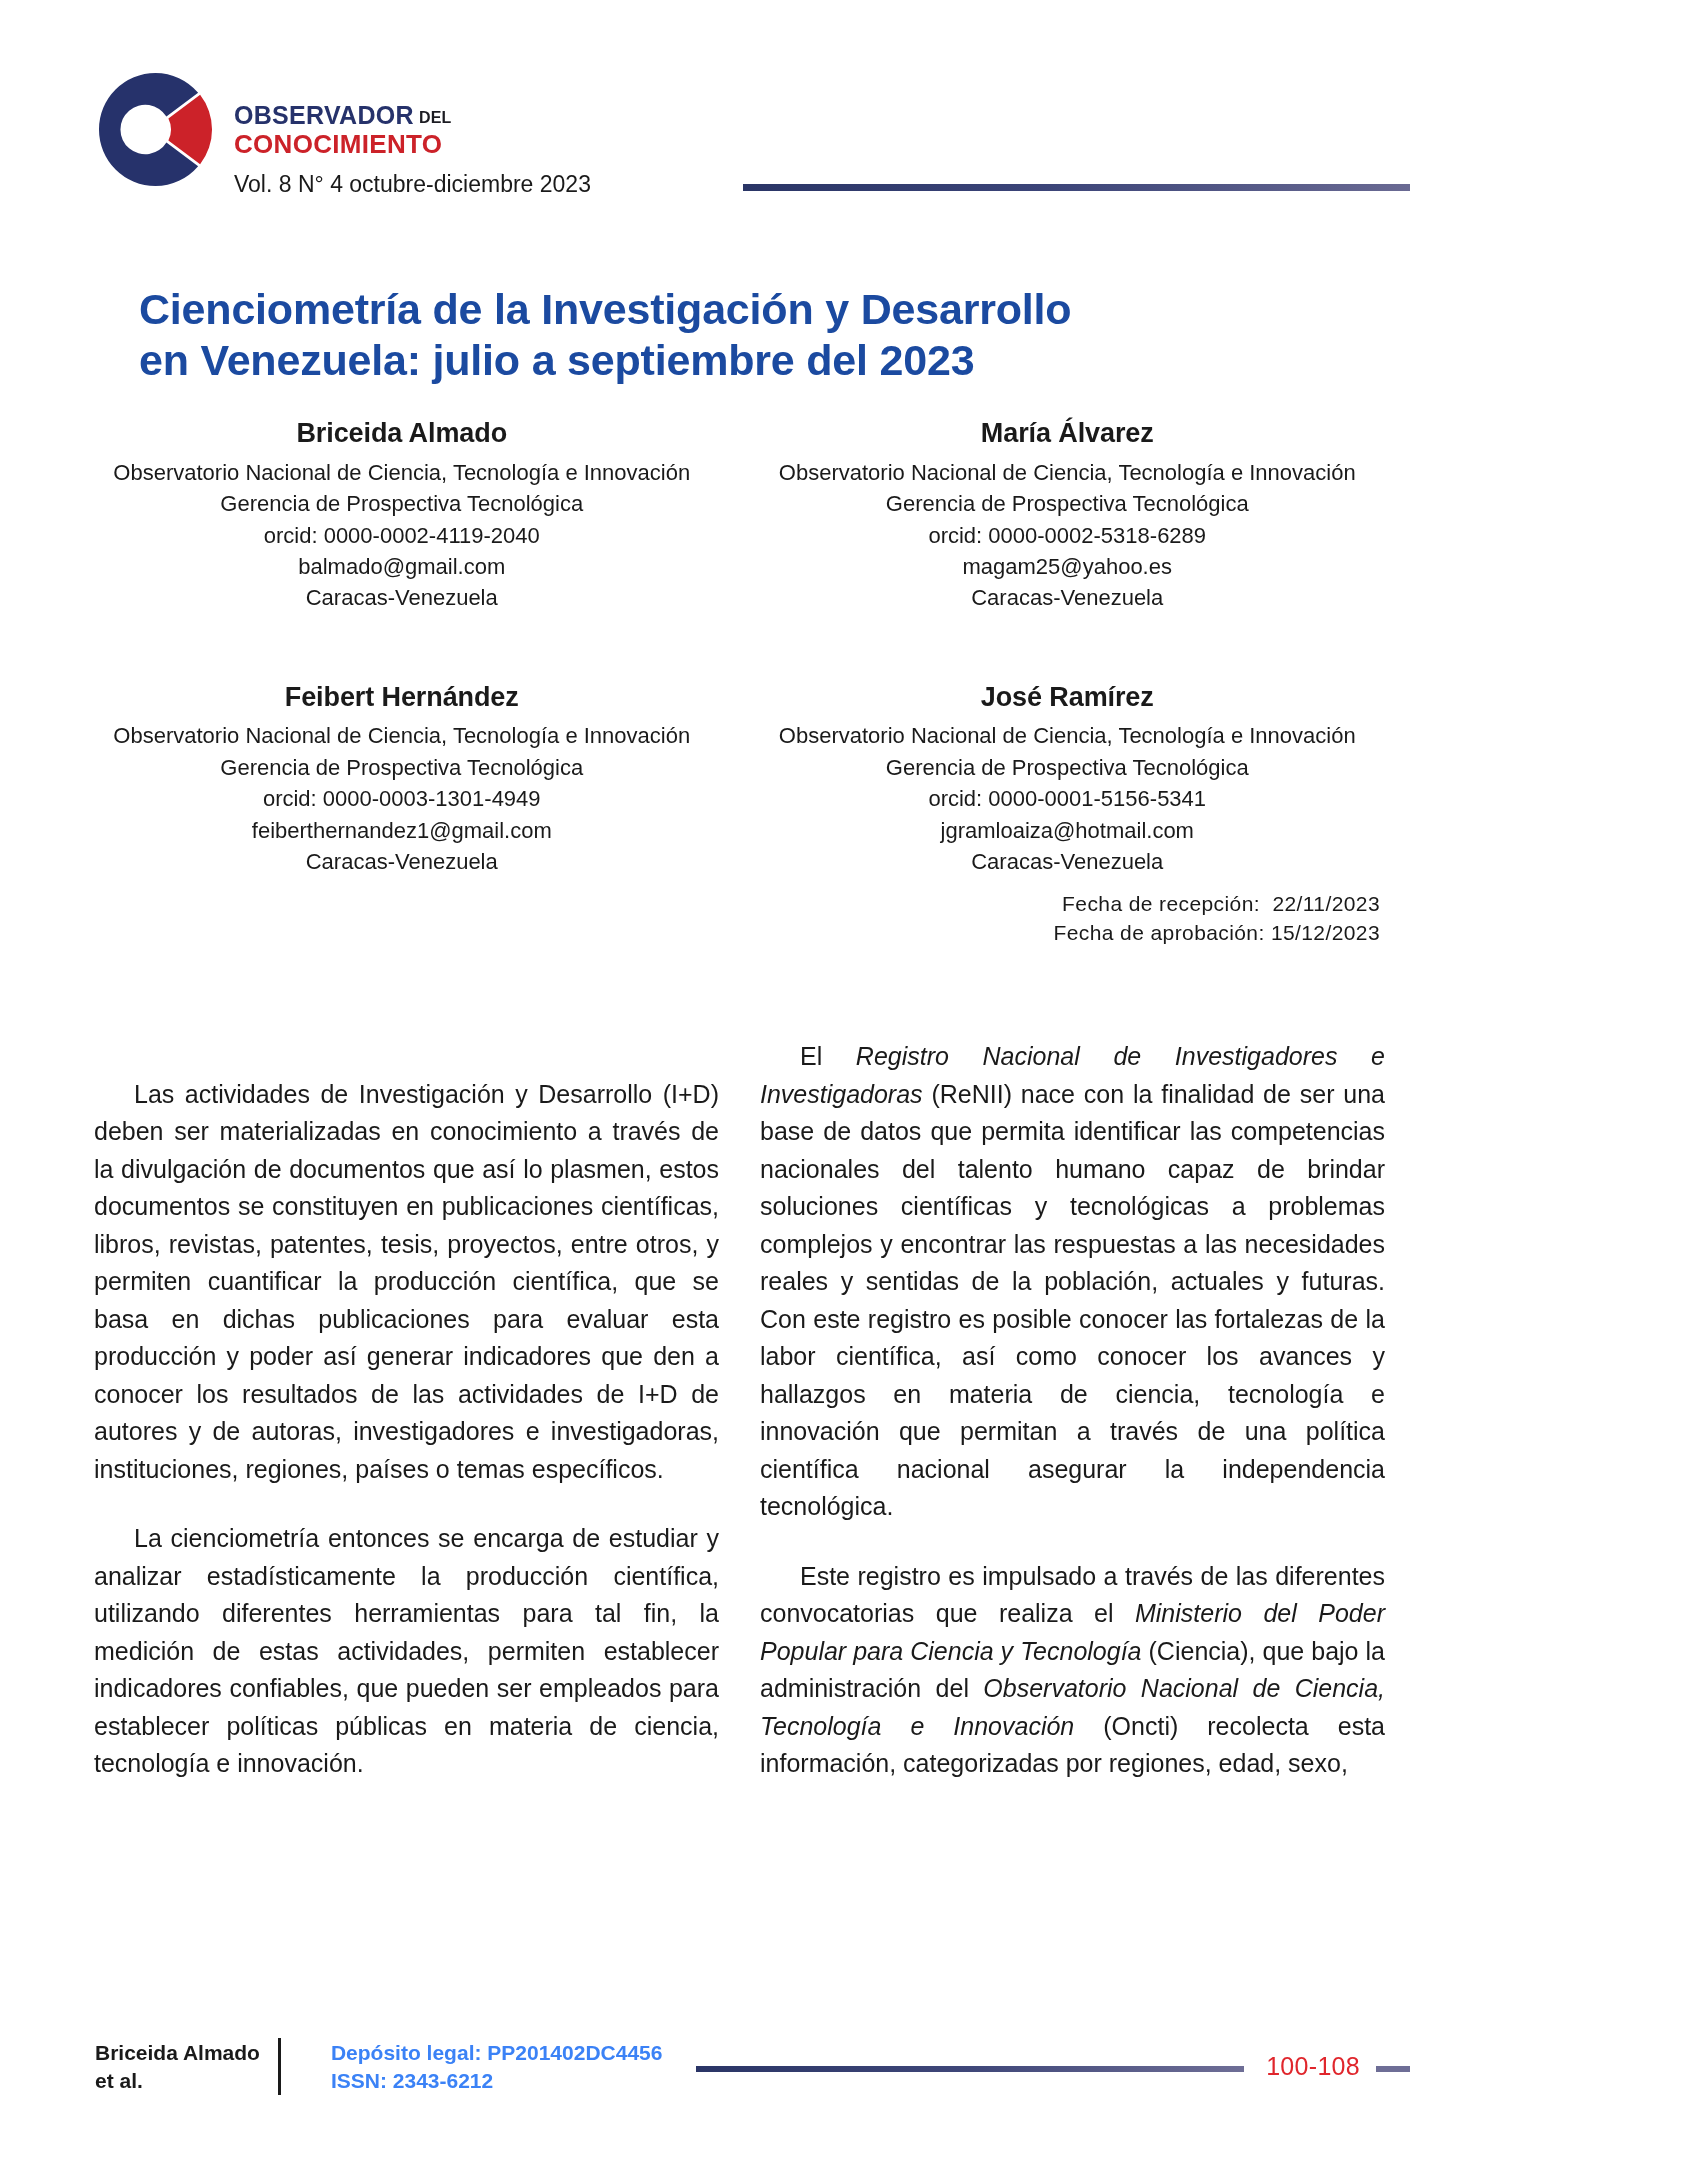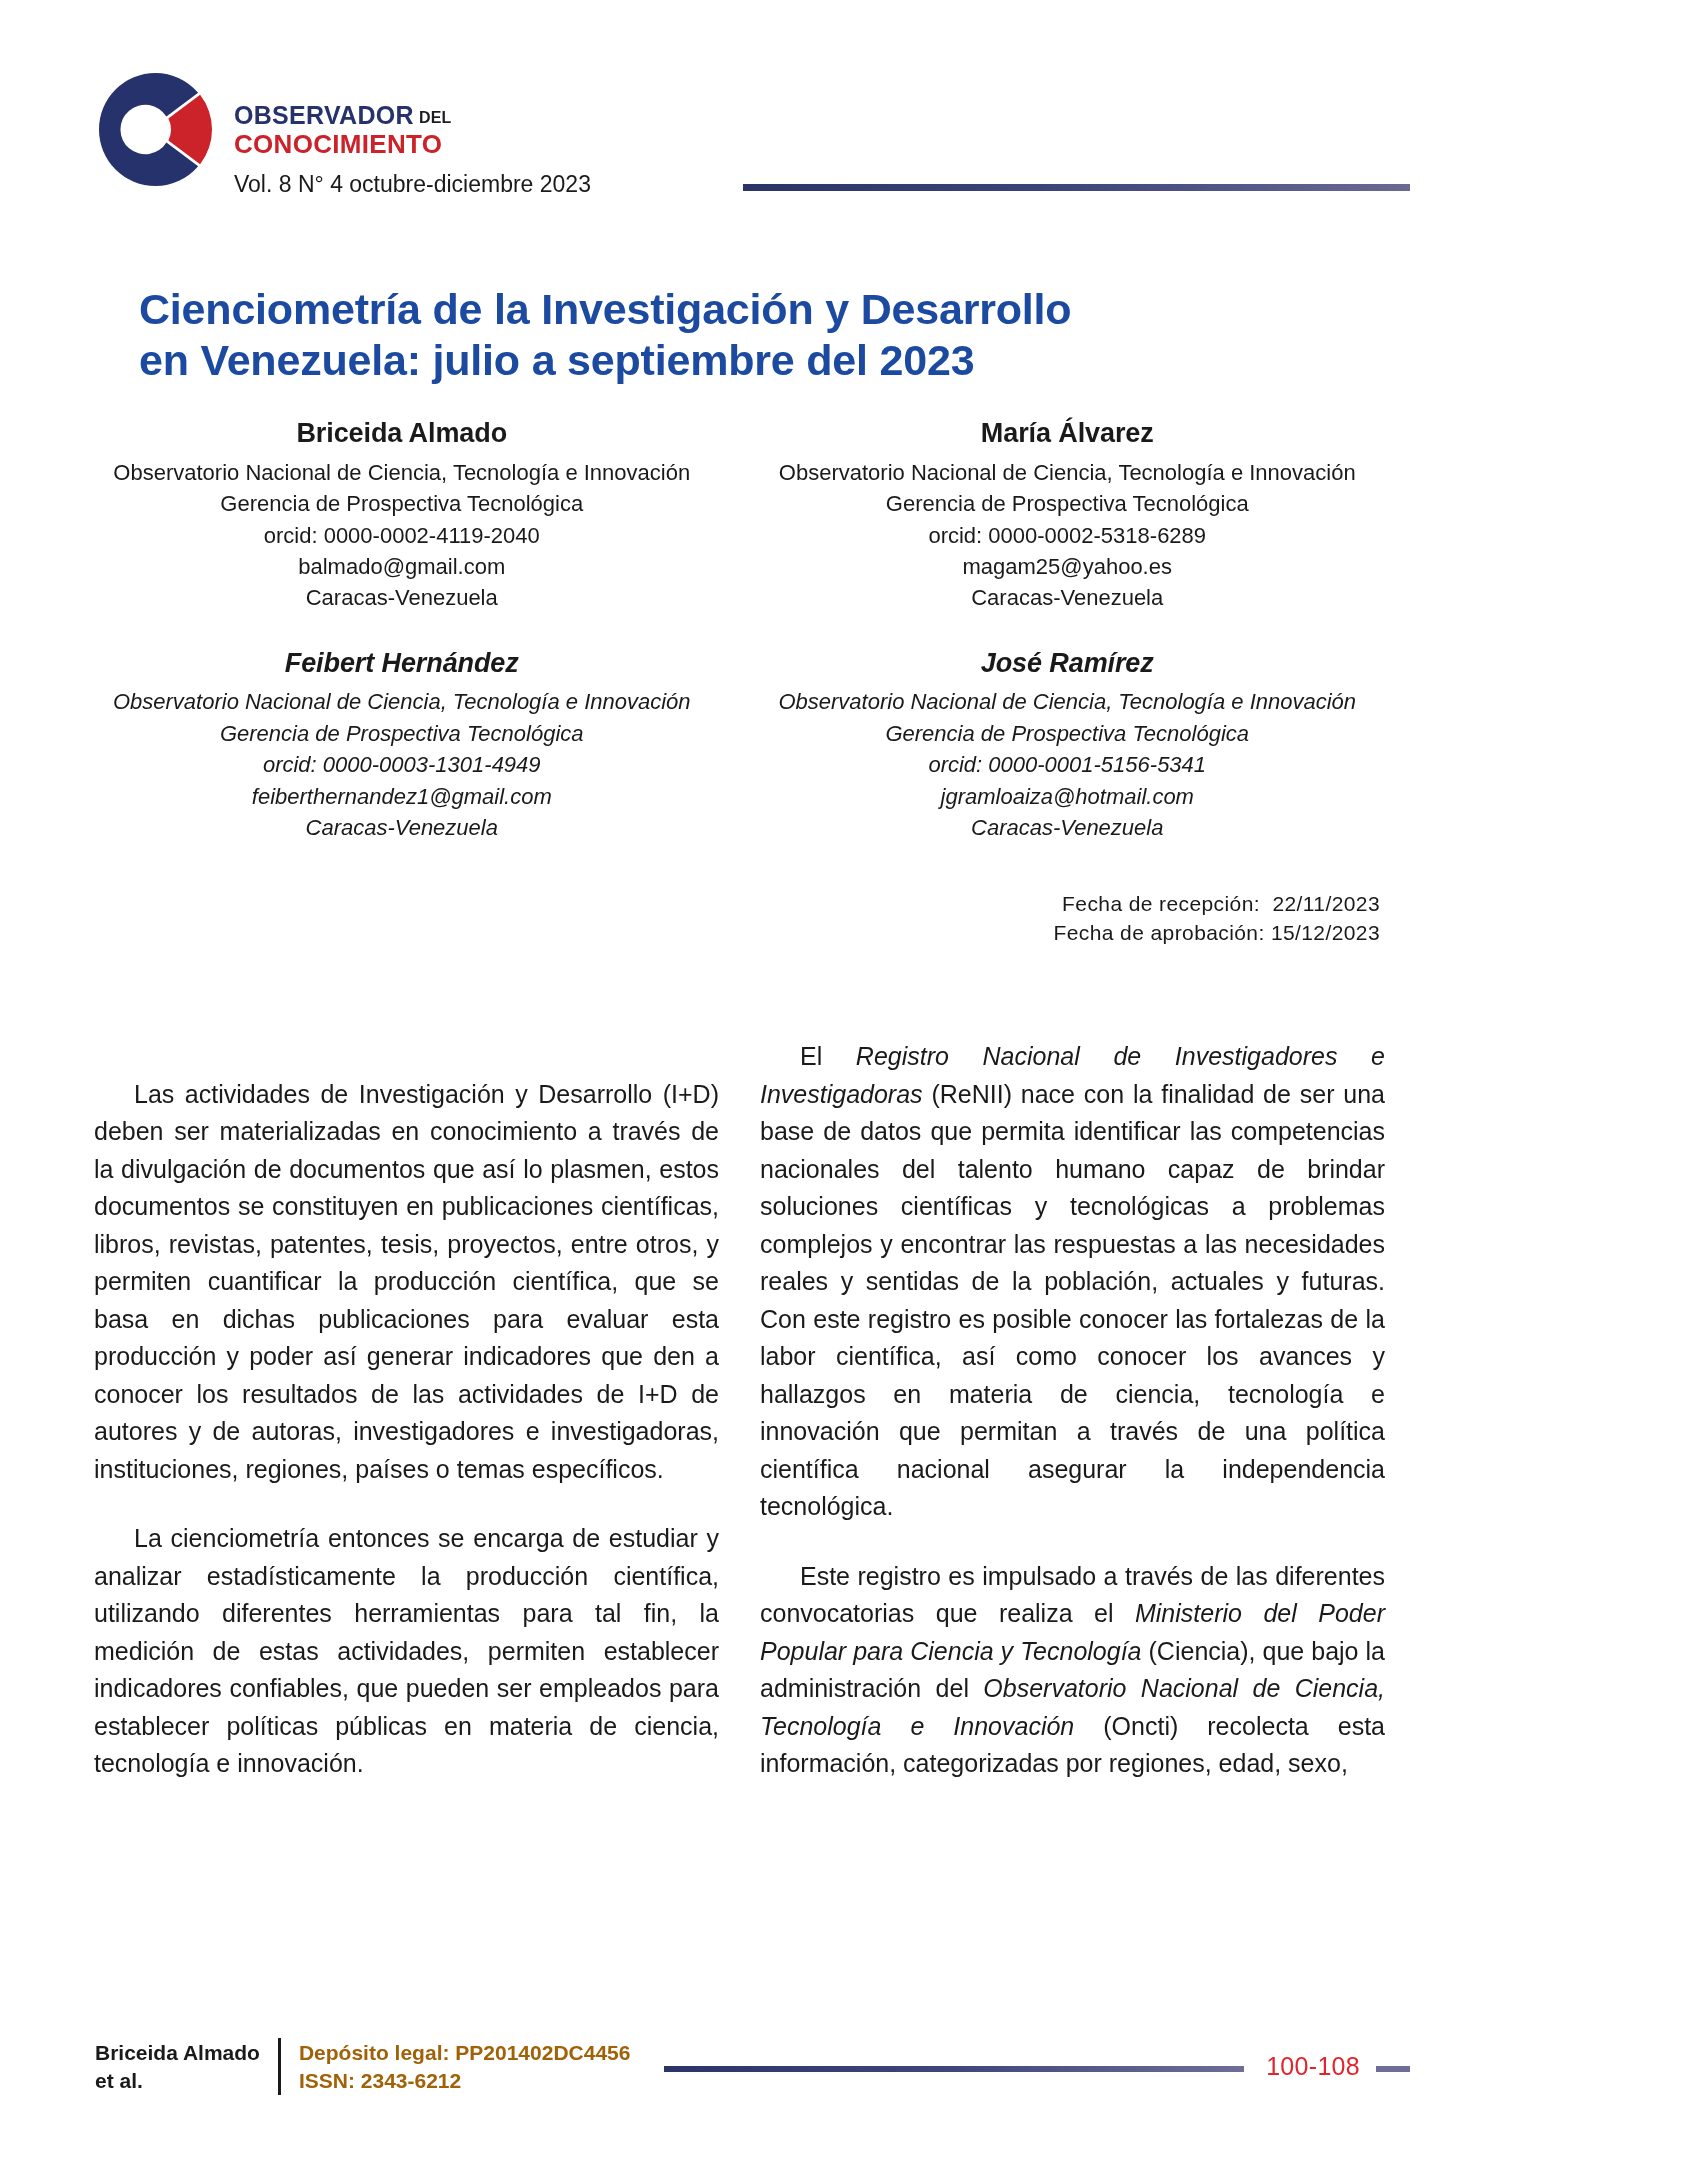--- a/index.html
+++ b/index.html
@@ -103,21 +103,21 @@
   .authors {
     position: absolute;
     top: 414px;
     left: 69px;
     right: 69px;
   }
   .author-row {
     display: flex;
     justify-content: space-between;
   }
-  .author-row + .author-row { margin-top: 30px; font-style: italic; }
+  .author-row + .author-row { margin-top: 64px; }
   .author-cell {
     width: 50%;
     text-align: center;
     line-height: 1.43;
   }
   .author-name {
     font-size: 27px;
     font-weight: bold;
     color: #1a1a1a;
     margin-bottom: 4px;
@@ -192,22 +192,23 @@
     width: 3px;
     align-self: stretch;
     background: #1a1a1a;
     margin-right: 18px;
     min-height: 57px;
   }
   .footer-legal {
     font-size: 21px;
     font-weight: bold;
     line-height: 1.33;
-    color: #a16207;
-    white-space: nowrap;
+    color: #3b82f6;
+    white-space: nowrap;
+    margin-left: 32px;
   }
   .footer-rule-left {
     flex: 1 1 auto;
     height: 6px;
     margin: 0 22px 0 34px;
     background: linear-gradient(to right, #2a3566 0%, #3f4779 50%, #6e6e96 100%);
     position: relative;
     top: 2px;
   }
   .footer-pages {

